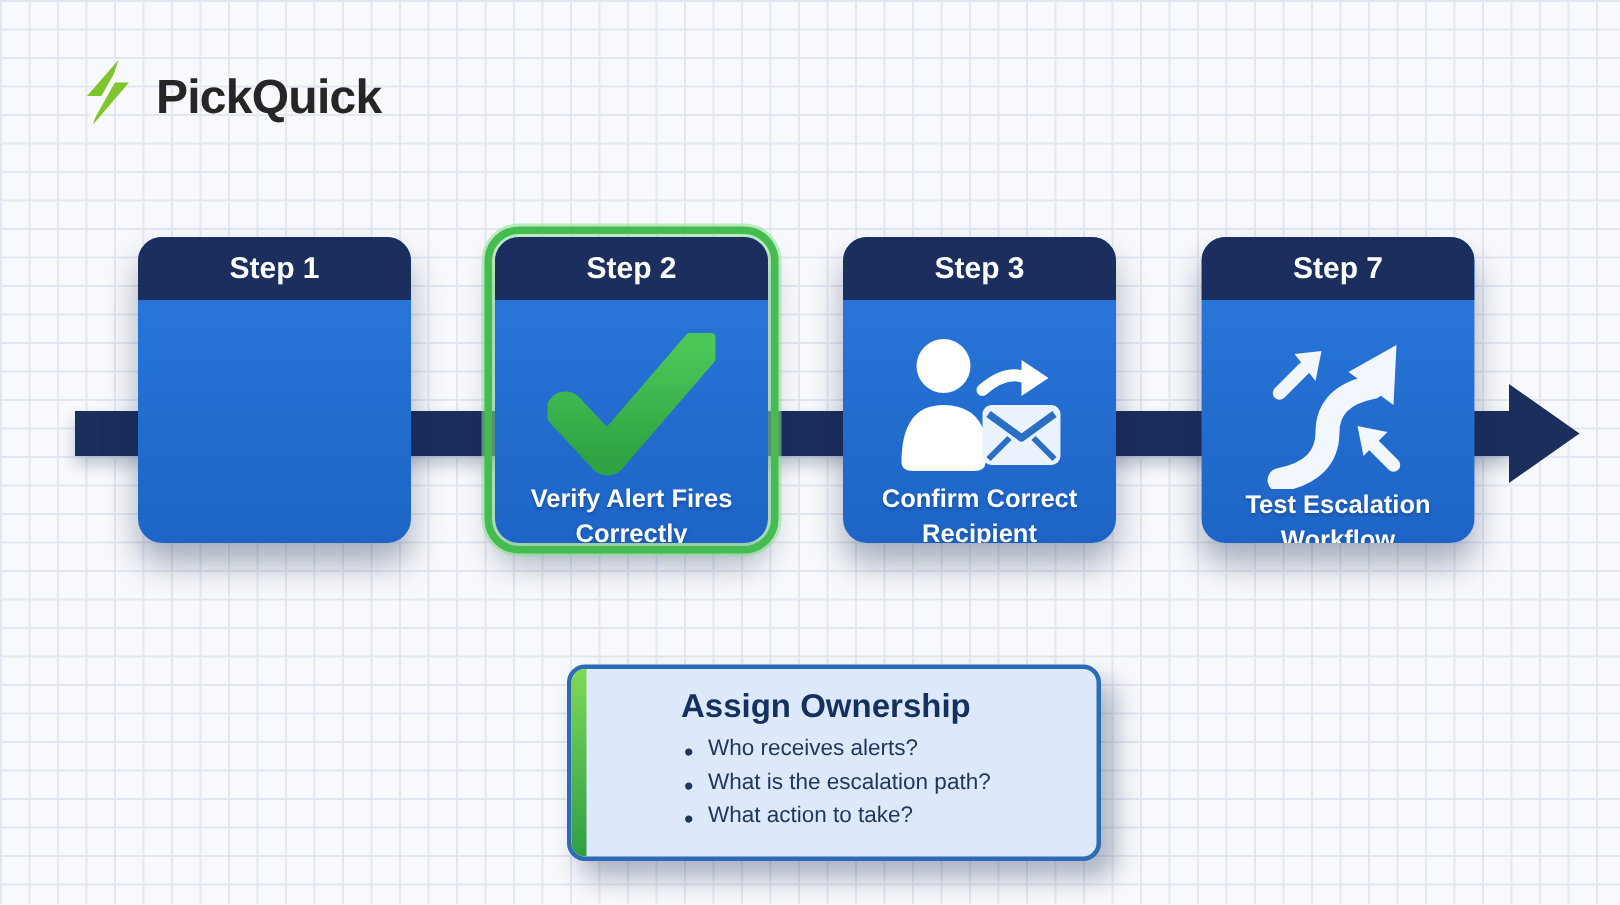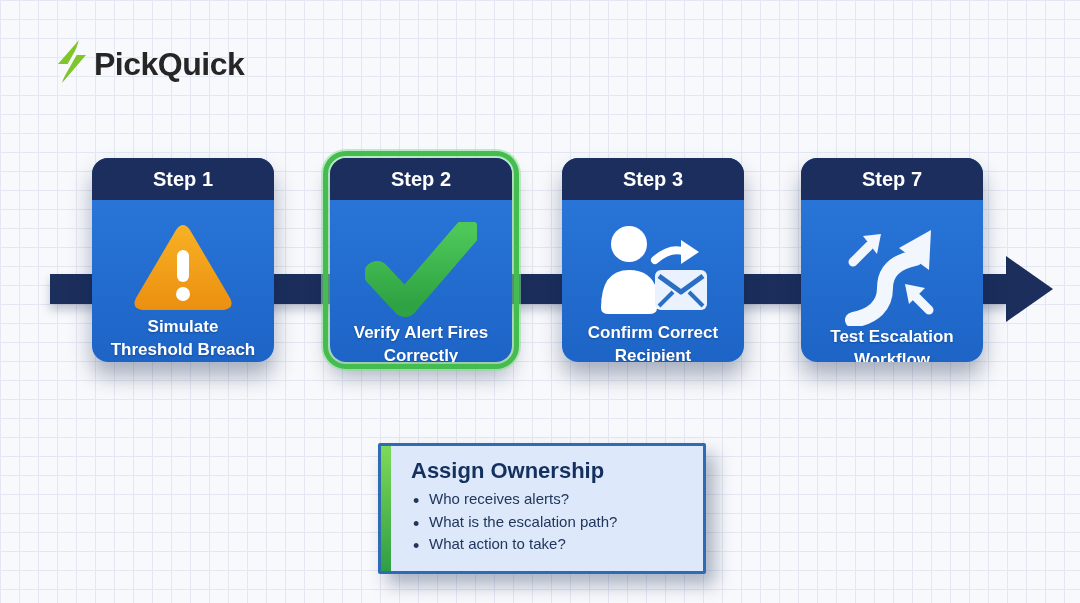--- a/index.html
+++ b/index.html
@@ -6,21 +6,21 @@
   html,body { width:1080px; height:603px; font-family:"Liberation Sans", sans-serif; }
   .stage {
     position:relative; width:1080px; height:603px; overflow:hidden;
     background-color:#f8f9fc;
     background-image:
       linear-gradient(#e3e7f1 1px, transparent 1px),
       linear-gradient(90deg, #e3e7f1 1px, transparent 1px);
     background-size:19px 19px;
   }
   
-  .logo { position:absolute; left:52px; top:40px; display:flex; align-items:center; }
+  .logo { position:absolute; left:52px; top:40px; display:flex; align-items:center; gap:10px; }
   .logo-text { font-size:32px; font-weight:800; color:#262626; letter-spacing:-0.5px; }
   
   .timeline-bar {
     position:absolute; left:50px; top:274px; width:958px; height:30px;
     background:#1b2e5c; box-shadow:0 6px 10px rgba(20,40,80,0.25); z-index:1;
   }
   .timeline-head {
     position:absolute; left:1006px; top:256px; width:0; height:0; z-index:1;
     border-top:33px solid transparent; border-bottom:33px solid transparent;
     border-left:47px solid #1b2e5c;
@@ -48,24 +48,25 @@
     padding:22px 15px 16px 15px;
   }
   .card-icon { flex:1; display:flex; align-items:center; justify-content:center; }
   .card-label {
     color:#ffffff; font-size:17px; font-weight:700; text-align:center; line-height:1.35;
     text-shadow:0 1px 2px rgba(10,30,70,0.35);
   }
   .c1 { left:92px; } .c2 { left:330px; } .c3 { left:562px; } .c4 { left:801px; }
   
   .callout {
-    position:absolute; left:378px; top:443px; width:328px; height:131px; z-index:2;
-    background:#dde9fb; border:3px solid #2d6cb5; border-radius:2px;
+    position:absolute; left:378px; top:443px; width:356px; height:131px; z-index:2;
+    background:#dde9fb; border:3px solid #2d6cb5; border-radius:12px;
     box-shadow:9px 11px 18px rgba(25,45,90,0.35);
     overflow:hidden;
+    padding-left:43px;
   }
   .callout-strip {
     position:absolute; left:0; top:0; bottom:0; width:10px;
     background:linear-gradient(180deg,#7ed957 0%, #2f9e44 100%);
   }
   .callout-content { padding:12px 14px 10px 30px; }
   .callout-title { color:#14305e; font-size:22px; font-weight:800; margin-bottom:4px; }
   .callout-list { list-style:none; }
   .callout-list li {
     color:#20365b; font-size:15px; line-height:1.5; position:relative; padding-left:18px;
@@ -88,36 +89,20 @@
     </span>
     <span class="logo-text">PickQuick</span>
   </div>
 
   <div class="timeline-bar"></div>
   <div class="timeline-head"></div>
 
   <div class="card c1">
     <div class="card-header">
       <span>Step 1</span>
-    </div>
-    <div class="card-body">
-      <div class="card-icon">
-        <svg width="104" height="94" viewBox="0 0 104 94">
-          <defs>
-            <linearGradient id="og" x1="0" y1="0" x2="0" y2="1">
-              <stop offset="0" stop-color="#f7b124"></stop>
-                <stop offset="1" stop-color="#ec8f10"></stop>
-            </linearGradient>
-          </defs>
-          <path d="M45 8 Q52 -2 59 8 L99 76 Q104 86 93 88 L11 88 Q0 86 5 76 Z" fill="url(#og)"></path>
-          <rect x="46" y="28" width="12" height="32" rx="6" fill="#ffffff"></rect>
-          <circle cx="52" cy="72" r="7" fill="#ffffff"></circle>
-        </svg>
-      </div>
-      <div class="card-label">Simulate Threshold Breach</div>
     </div>
   </div>
 
   <div class="card c2 highlight">
     <div class="card-header">
       <span>Step 2</span>
     </div>
     <div class="card-body">
       <div class="card-icon">
         <svg width="112" height="100" viewBox="0 0 112 100">

